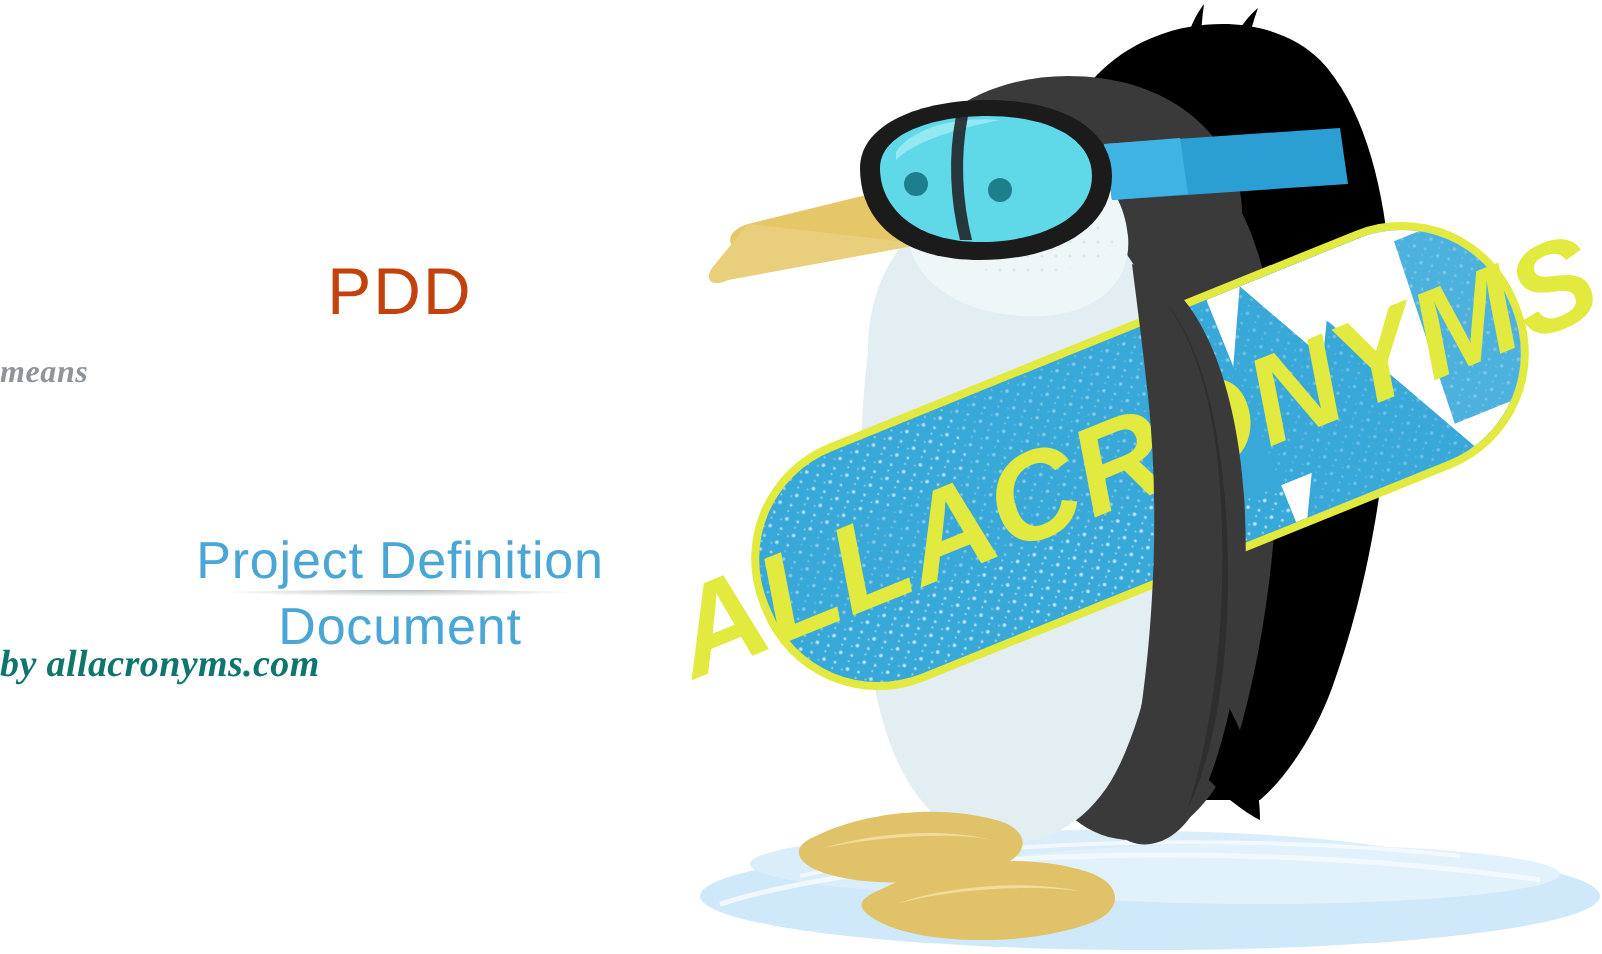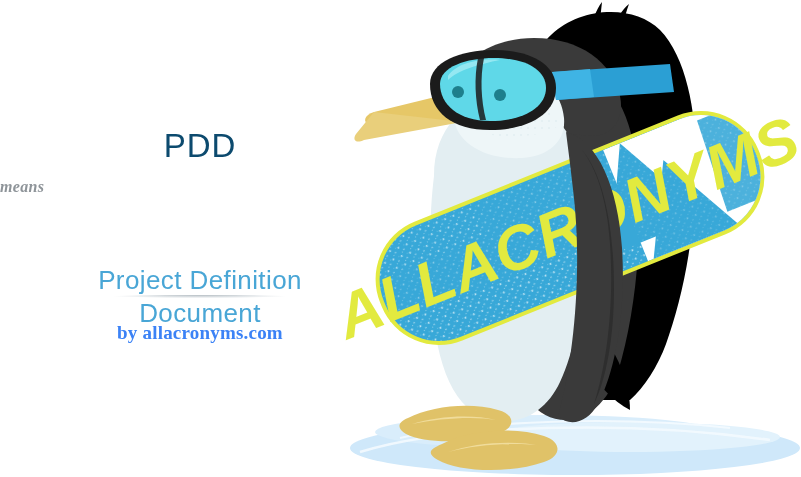--- a/index.html
+++ b/index.html
@@ -12,21 +12,21 @@
 
   
   .text-panel{
     position:absolute;left:0;top:0;width:400px;height:477px;
   }
   .acronym{
     position:absolute;left:0;top:128px;width:400px;
     text-align:center;
     font-family:"Liberation Sans", sans-serif;
     font-size:33px;font-weight:300;letter-spacing:1px;
-    color:#0c4a6e;line-height:1.1;
+    color:#c2410c;line-height:1.1;
   }
   .means{
     position:absolute;left:0;top:178px;width:400px;
     text-align:left;
     font-family:"Liberation Serif", serif;
     font-style:italic;font-weight:bold;
     font-size:16px;color:#8e9499;letter-spacing:0.3px;
   }
   .definition{
     position:absolute;left:0;top:216px;width:400px;
@@ -38,24 +38,23 @@
   .divider{
     position:absolute;left:112px;top:295px;width:176px;height:3px;
     background:radial-gradient(ellipse at 50% 0%,
         rgba(120,135,145,0.55) 0%,
         rgba(150,165,175,0.30) 45%,
         rgba(255,255,255,0) 78%);
     border-radius:50%;
   }
   .byline{
     position:absolute;left:0;top:322px;width:400px;
-    text-align:center;
     font-family:"Liberation Serif", serif;
-    font-weight:bold;
-    font-size:19px;color:#3b82f6;letter-spacing:0.2px;
+    font-style:italic;font-weight:bold;
+    font-size:19px;color:#0f766e;letter-spacing:0.2px;
   }
 
   
   .mascot{position:absolute;left:330px;top:0;width:471px;height:477px;}
   .mascot svg{display:block;width:471px;height:477px;}
 </style>
 </head>
 <body>
 
 <div id="stage">

